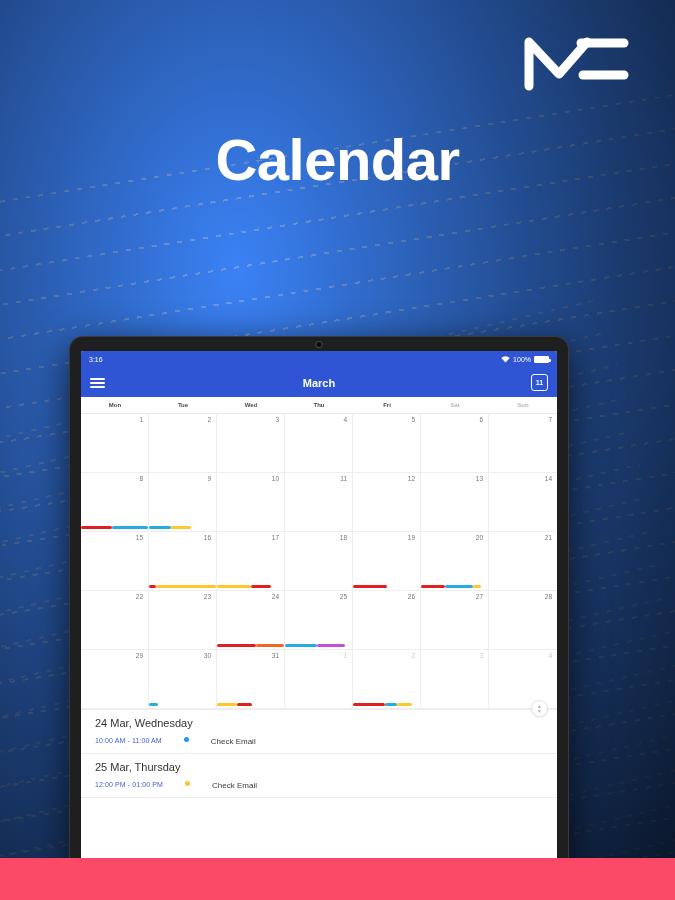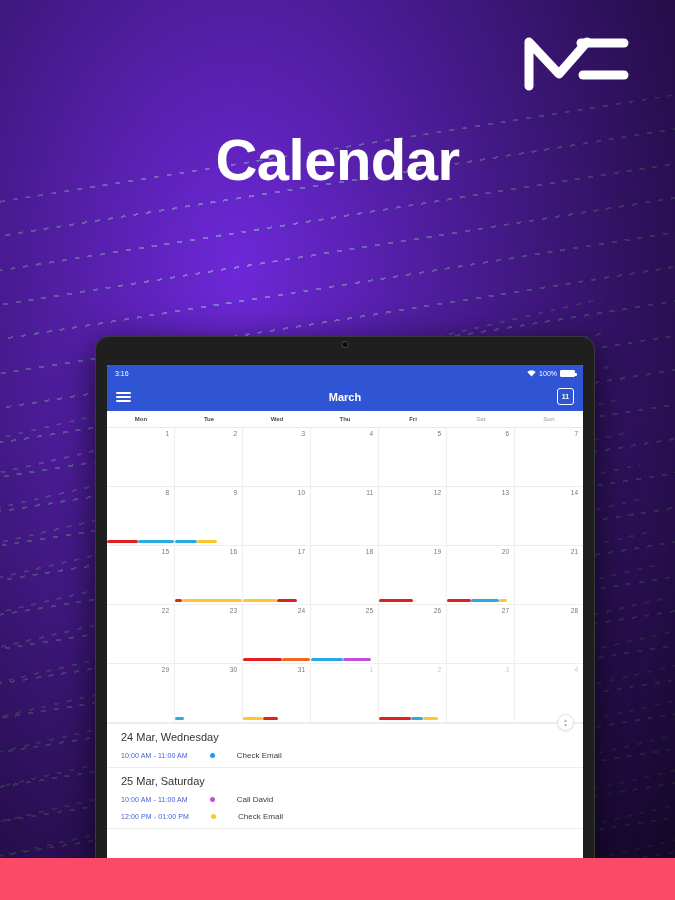--- a/index.html
+++ b/index.html
@@ -59,26 +59,26 @@
   }
   .subtitle {
     position: absolute; top: 222px; left: 0; width: 675px;
     text-align: center;
     font-size: 31px; font-weight: 400; color: #f2f2f2;
     line-height: 1.38;
   }
 
   
   .device {
-    position: absolute; left: 96px; top: 337px;
+    position: absolute; left: 70px; top: 337px;
     width: 498px; height: 536px;
     background: #1f1f1f;
     border-radius: 13px 13px 0 0;
     box-shadow: 0 0 0 1px #3a3a3a, 0 10px 38px rgba(0,0,0,0.75);
-    padding: 28px 11px 0 11px;
+    padding: 14px 11px 0 11px;
     overflow: hidden;
   }
   .camera {
     position: absolute; top: 5px; left: 50%; transform: translateX(-50%);
     width: 5px; height: 5px; border-radius: 50%;
     background: #0a0a0a; box-shadow: 0 0 0 1px #444;
   }
   .screen {
     width: 100%; height: 100%;
     background: #ffffff;
@@ -180,36 +180,36 @@
   .agenda {
     flex: 1 1 auto; background: #fff; overflow: hidden;
     border-top: 1px solid #ededed;
   }
   .agenda-group { border-bottom: 1px solid #ededed; padding: 7px 0 5px 0; }
   .agenda-date {
     font-size: 11px; color: #333; font-weight: 500;
     padding: 0 14px 2px 14px;
   }
   .agenda-item {
-    display: flex; align-items: center; gap: 22px;
+    display: flex; align-items: flex-start; gap: 22px;
     padding: 6px 14px 2px 14px;
   }
   .agenda-time { font-size: 7px; color: #4060d8; white-space: nowrap; letter-spacing: 0.1px; }
   .agenda-dot { width: 5px; height: 5px; border-radius: 50%; flex: 0 0 auto; }
   .agenda-title { font-size: 8px; color: #3a3a3a; }
 
   
   .pinkbar {
     position: absolute; left: 0; bottom: 0; width: 675px; height: 42px;
   }
 </style>
 </head>
 <body>
 
-<div id="stage" style="background: #6d28d9;">
+<div id="stage" style="background: #3b82f6;">
 
   <div class="dots-layer"></div>
   <div class="dots-layer b"></div>
   <div class="vignette"></div>
 
   <svg class="logo" viewBox="0 0 112 58">
     <path d="M8 52 L8 8 L38 40 L66 8" fill="none" stroke="#ffffff" stroke-width="9" stroke-linecap="round" stroke-linejoin="round"></path>
     <line x1="60" y1="9" x2="103" y2="9" stroke="#ffffff" stroke-width="9" stroke-linecap="round"></line>
     <line x1="62" y1="41" x2="103" y2="41" stroke="#ffffff" stroke-width="9" stroke-linecap="round"></line>
   </svg>
@@ -437,26 +437,21 @@
       <div class="agenda" id="agenda">
           <div class="agenda-group">
             <div class="agenda-date">24 Mar, Wednesday</div>
             <div class="agenda-item">
               <span class="agenda-time">10:00  AM - 11:00 AM</span>
               <span class="agenda-dot" style="background: rgb(33, 150, 243);"></span>
               <span class="agenda-title">Check Email</span>
             </div>
           </div>
           <div class="agenda-group">
-            <div class="agenda-date">25 Mar, Saturday</div>
-            <div class="agenda-item">
-              <span class="agenda-time">10:00  AM - 11:00 AM</span>
-              <span class="agenda-dot" style="background: rgb(193, 79, 217);"></span>
-              <span class="agenda-title">Call David</span>
-            </div>
+            <div class="agenda-date">25 Mar, Thursday</div>
             <div class="agenda-item">
               <span class="agenda-time">12:00  PM - 01:00 PM</span>
               <span class="agenda-dot" style="background: rgb(255, 199, 44);"></span>
               <span class="agenda-title">Check Email</span>
             </div>
           </div>
         </div>
 
     </div>
   </div>

